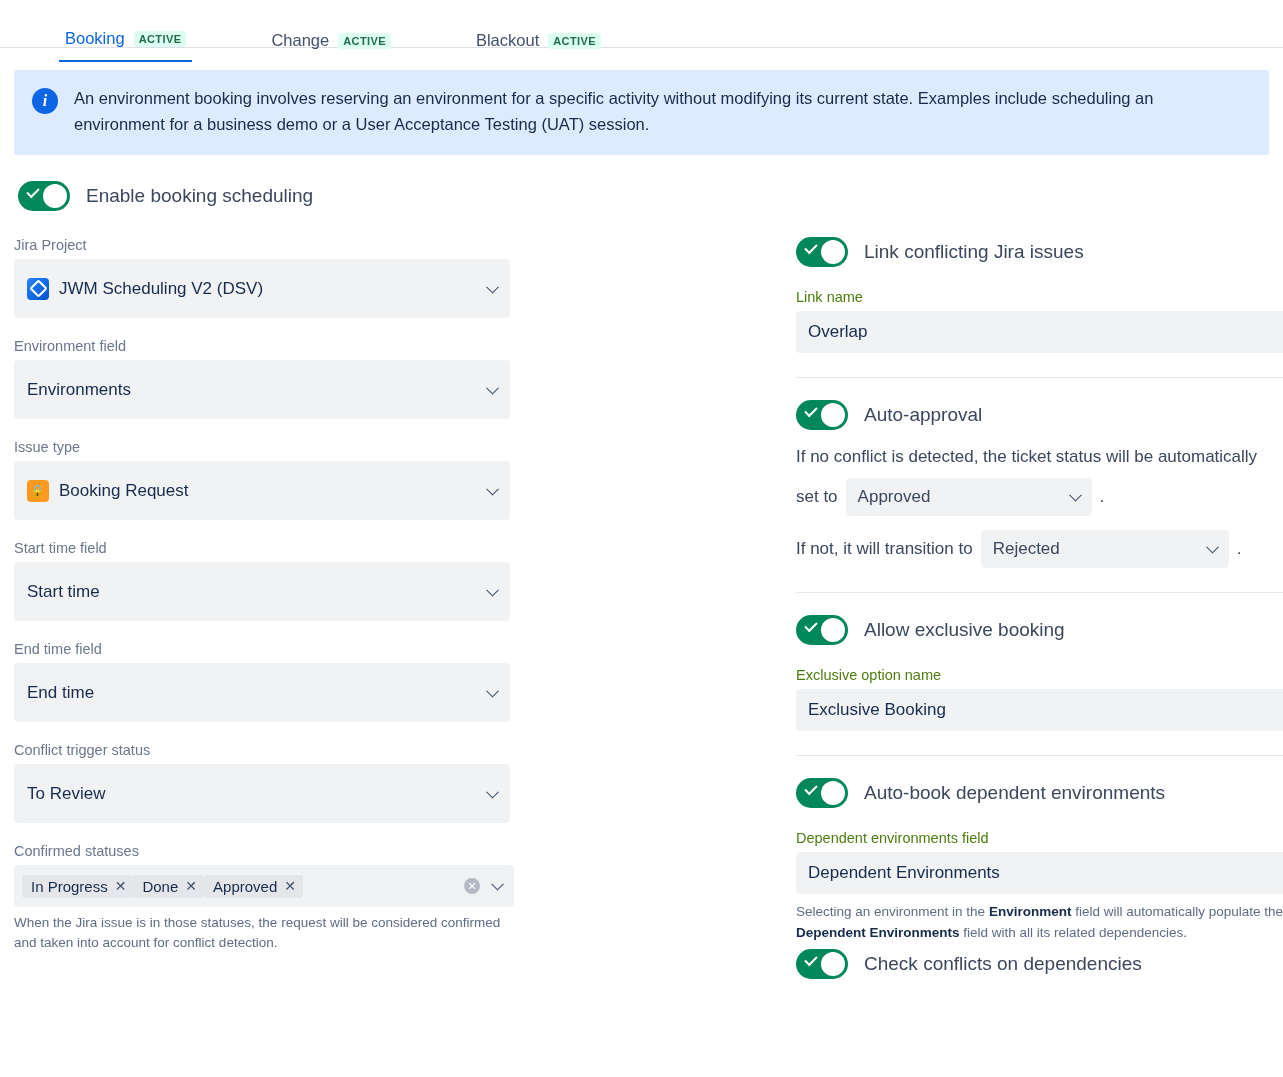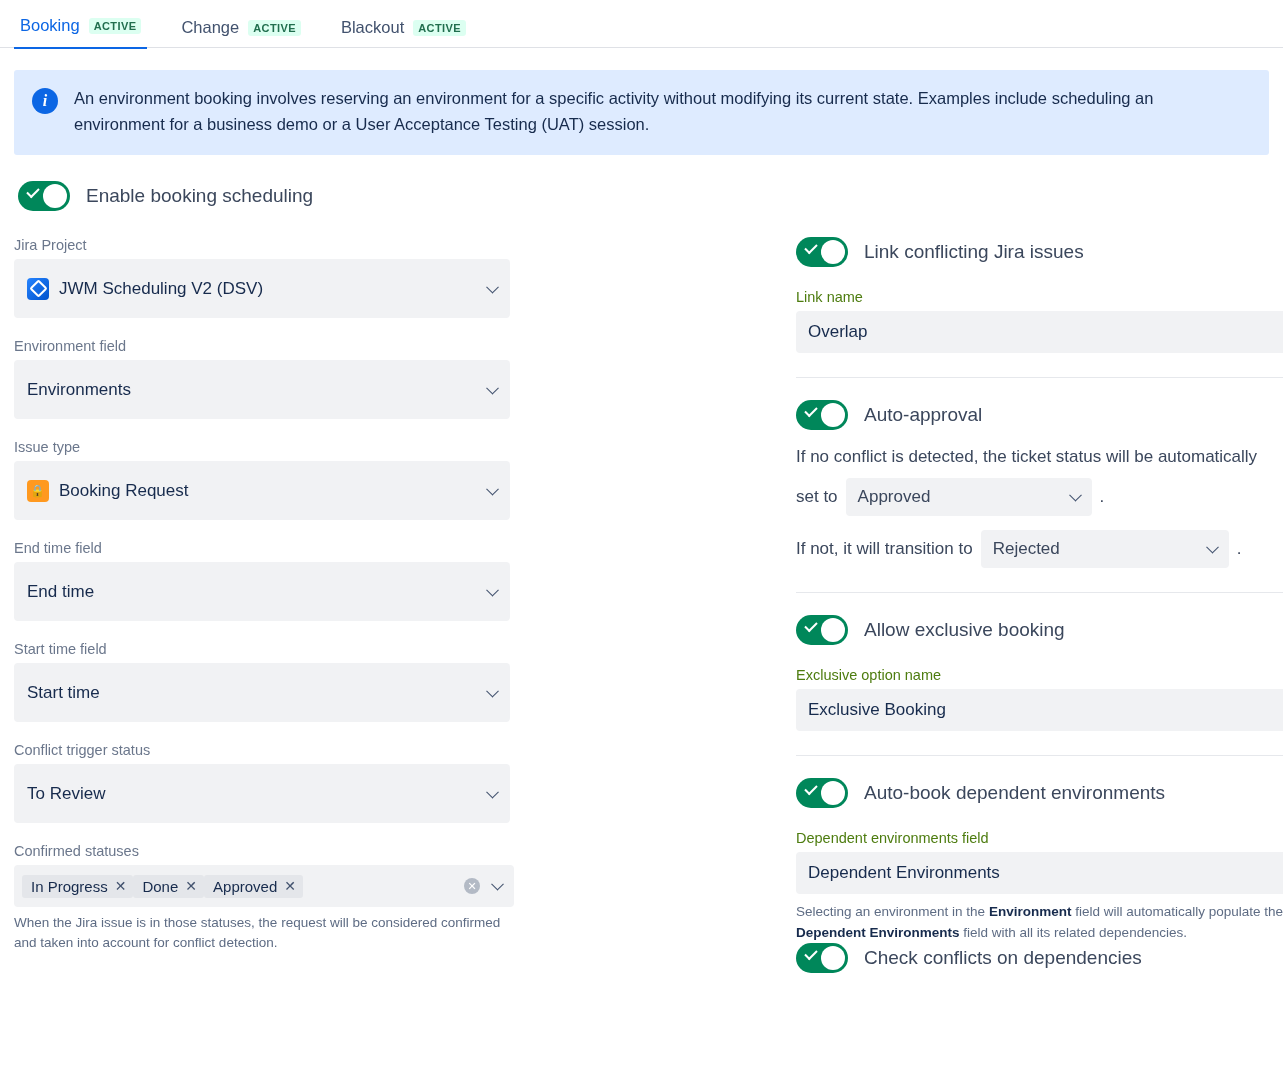--- a/index.html
+++ b/index.html
@@ -29,21 +29,22 @@
   }
   .tab {
     display: flex;
     align-items: center;
     gap: 9px;
     padding: 0 6px 12px 6px;
     font-size: 16.5px;
     color: #42526e;
     cursor: pointer;
     position: relative;
-    top: 2px;
+    top: 15px;
+    margin-left: 45px;
   }
   .tab.active {
     color: #0c66e4;
     border-bottom: 2.5px solid #0c66e4;
   }
   .tab-badge {
     font-size: 11px;
     font-weight: bold;
     letter-spacing: .4px;
     color: #216e4e;
@@ -385,31 +386,31 @@
       <div class="field">
         <div class="field-label">Issue type</div>
         <div class="select w496">
           <span class="opt-icon icon-lock">🔒</span>
           <span>Booking Request</span>
           <span class="chev"></span>
         </div>
       </div>
 
       <div class="field">
+        <div class="field-label">Start time field</div>
+        <div class="select w496">
+          <span>Start time</span>
+          <span class="chev"></span>
+        </div>
+      </div>
+
+      <div class="field">
         <div class="field-label">End time field</div>
         <div class="select w496">
           <span>End time</span>
-          <span class="chev"></span>
-        </div>
-      </div>
-
-      <div class="field">
-        <div class="field-label">Start time field</div>
-        <div class="select w496">
-          <span>Start time</span>
           <span class="chev"></span>
         </div>
       </div>
 
       <div class="field">
         <div class="field-label">Conflict trigger status</div>
         <div class="select w496">
           <span>To Review</span>
           <span class="chev"></span>
         </div>
@@ -509,21 +510,21 @@
           <span class="toggle-label">Auto-book dependent environments</span>
         </div>
         <div class="r-field-label">Dependent environments field</div>
         <div class="r-select">
           <span>Dependent Environments</span>
           <span class="chev"></span>
         </div>
         <div class="note">
           <span>Selecting an environment in the </span><b>Environment</b><span> field will automatically populate the </span><b>Dependent Environments</b><span> field with all its related dependencies.</span>
         </div>
-        <div class="toggle-row" style="margin-top:0;">
+        <div class="toggle-row" style="margin-top:6px;">
           <span class="toggle">
             <span class="chk"></span>
             <span class="knob"></span>
           </span>
           <span class="toggle-label">Check conflicts on dependencies</span>
         </div>
       </div>
 
     </div>
   </div>

